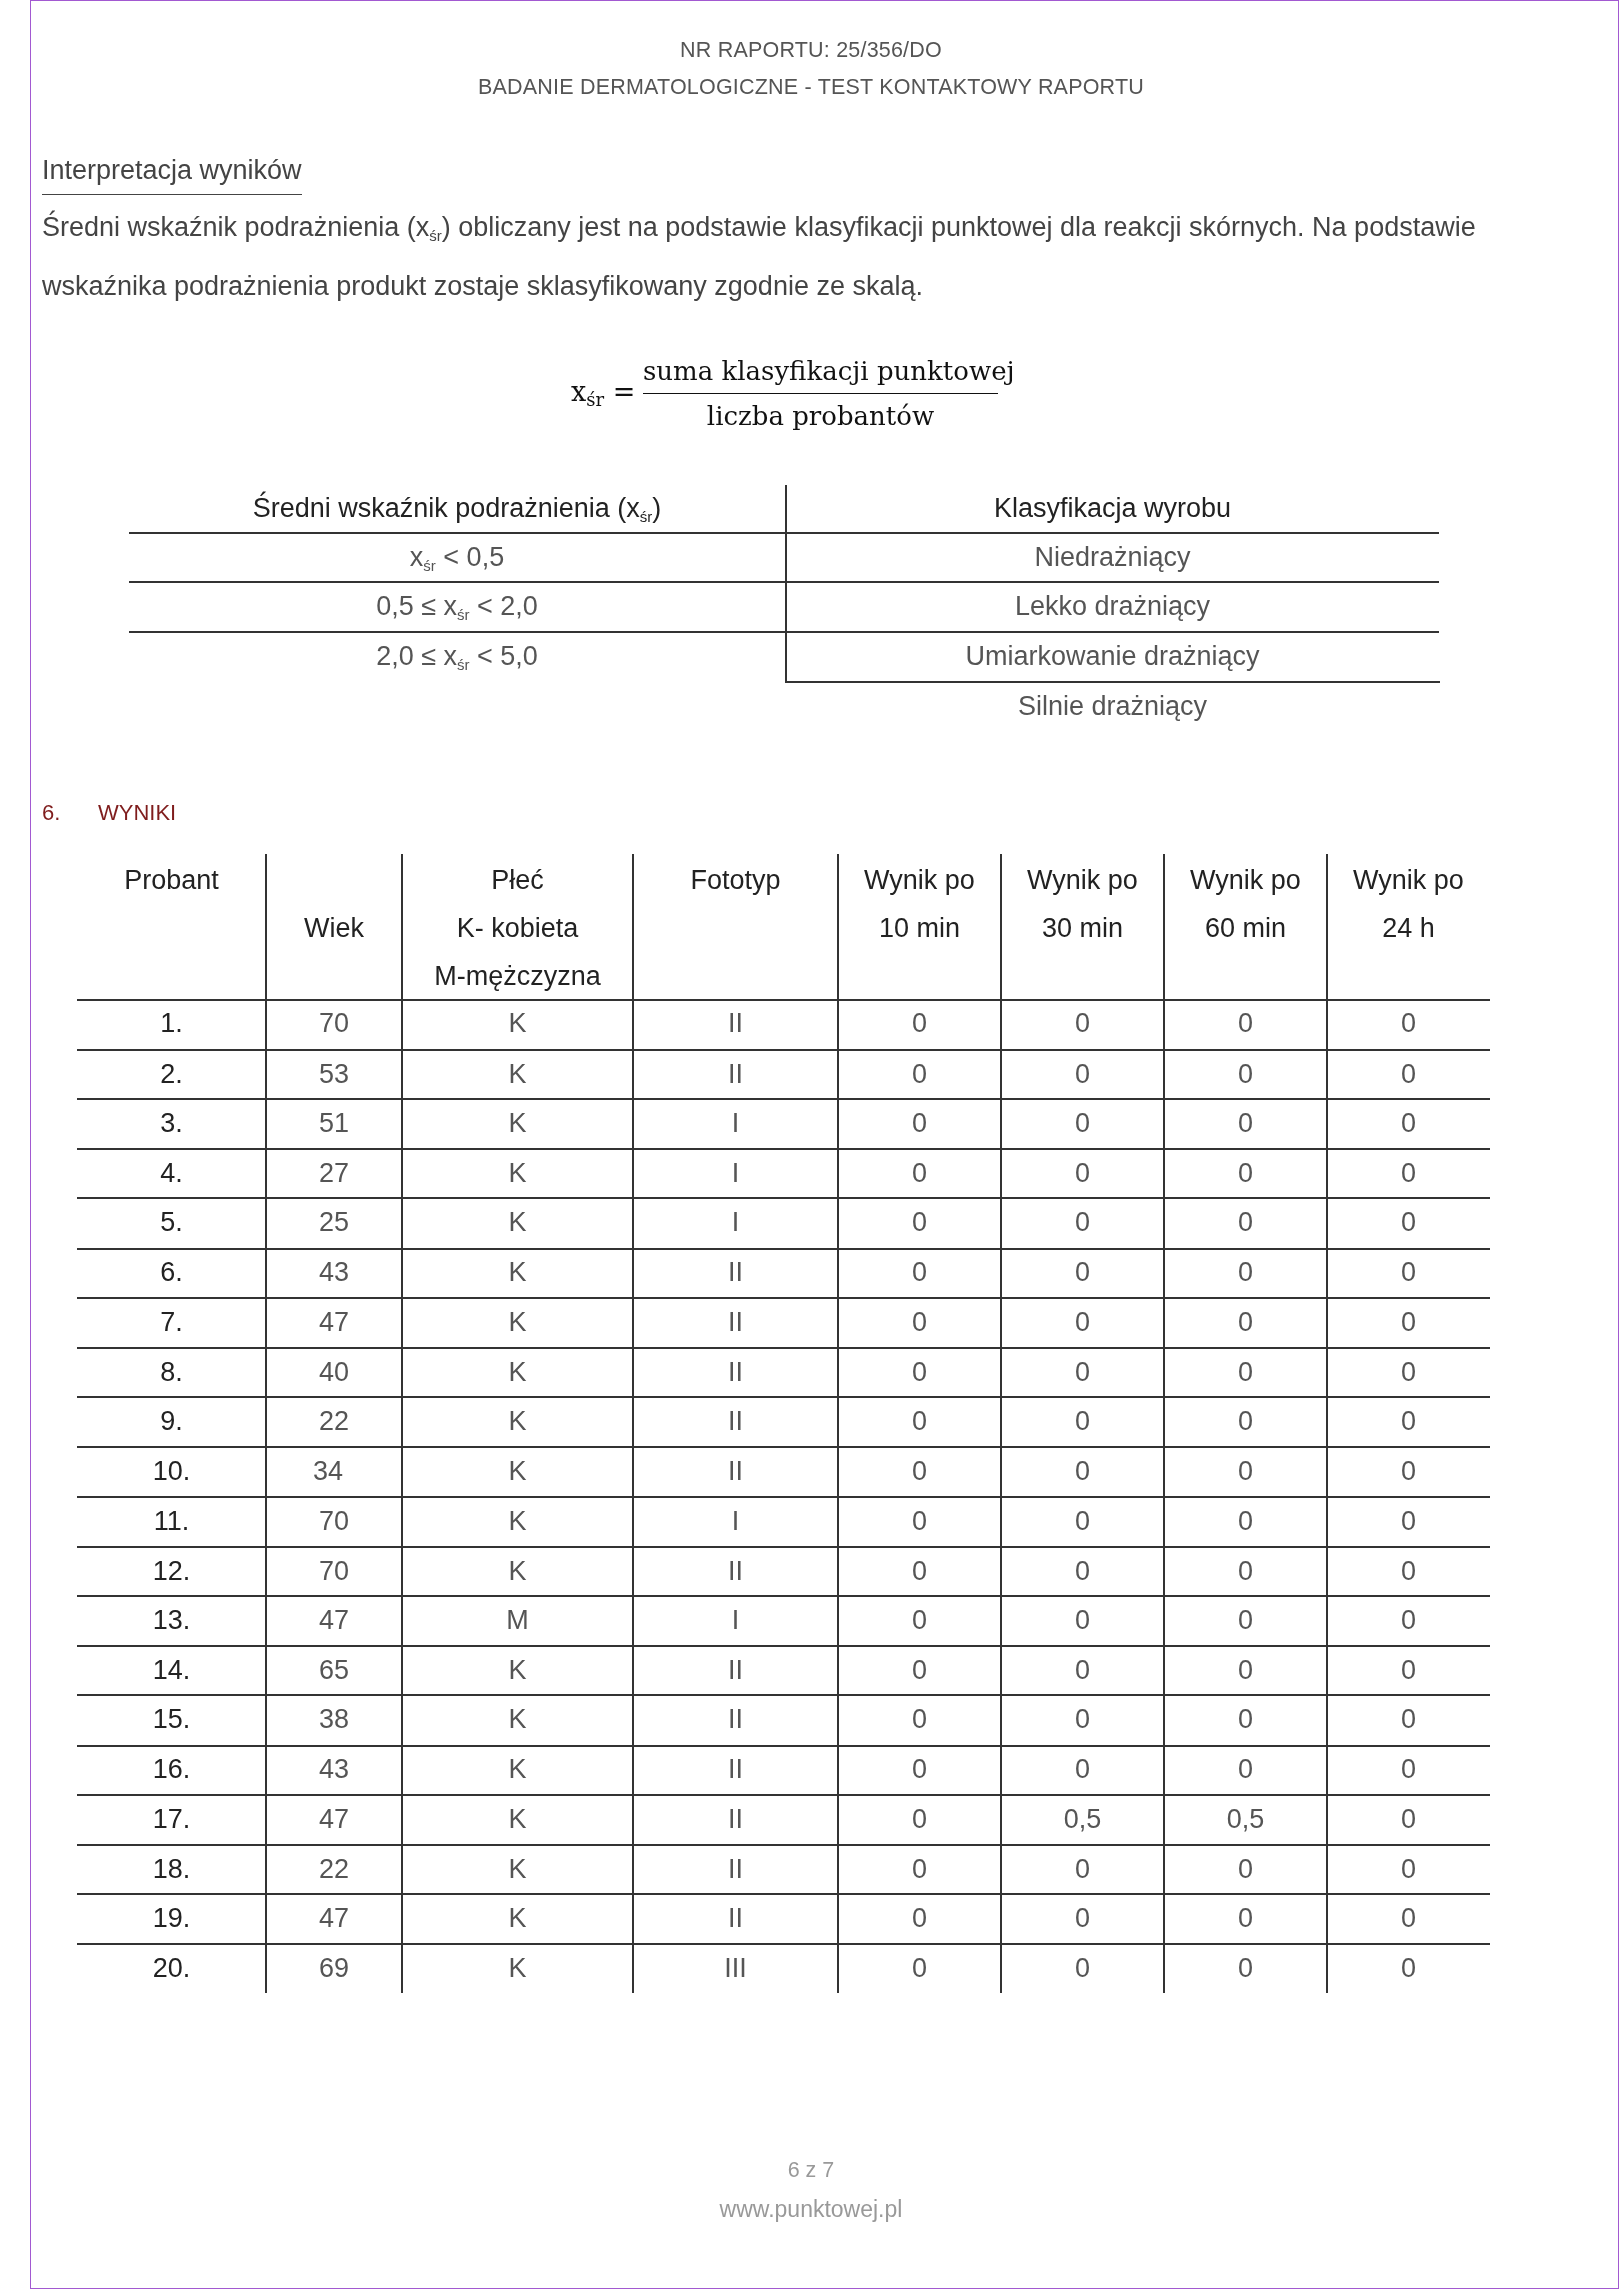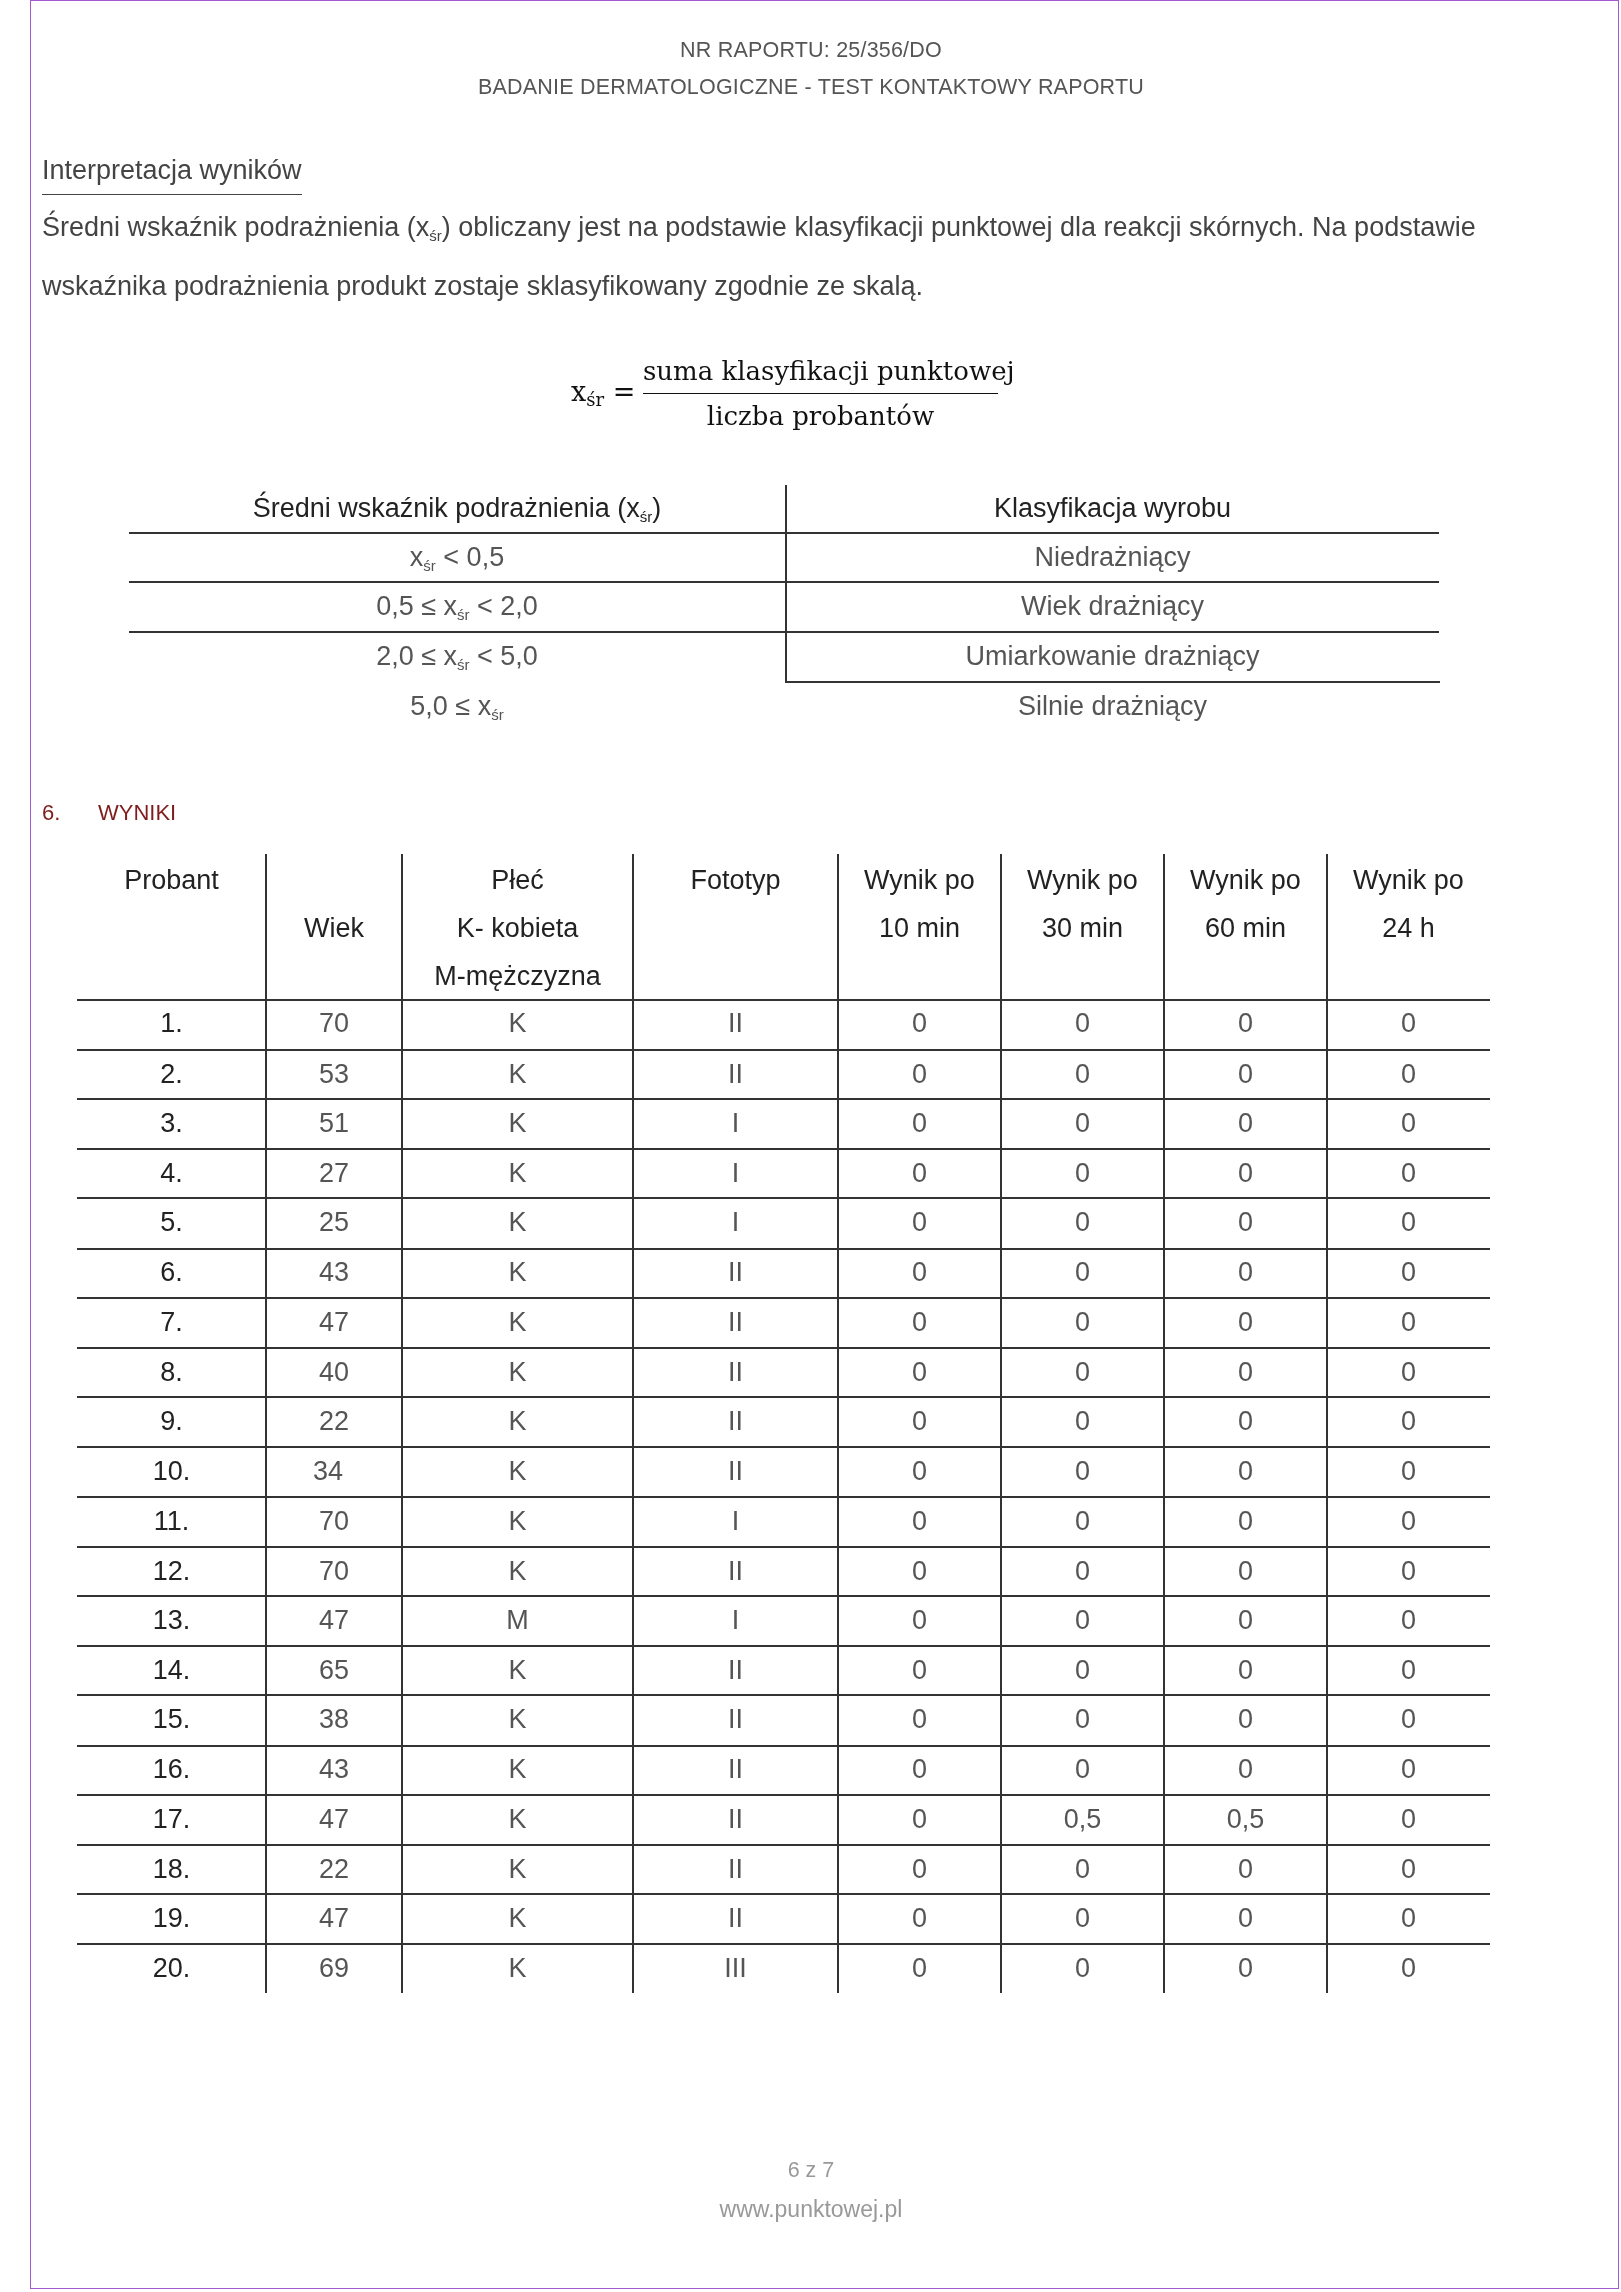--- a/index.html
+++ b/index.html
@@ -66,26 +66,25 @@
   <div class="hline" style="left:129px; top:631px; width:1310px;"></div>
   <div class="hline" style="left:785px; top:681px; width:655px;"></div>
 
   <div class="ccell head" style="left:129px; top:484px; width:656px;"><span>Średni wskaźnik podrażnienia (x</span><sub class="idx">śr</sub><span>)</span></div>
   <div class="ccell head" style="left:786px; top:484px; width:653px;">Klasyfikacja wyrobu</div>
 
   <div class="ccell" style="left:129px; top:533px; width:656px;"><span>x</span><sub class="idx">śr</sub><span> &lt; 0,5</span></div>
   <div class="ccell" style="left:786px; top:533px; width:653px;">Niedrażniący</div>
 
   <div class="ccell" style="left:129px; top:582px; width:656px;"><span>0,5 ≤ x</span><sub class="idx">śr</sub><span> &lt; 2,0</span></div>
-  <div class="ccell" style="left:786px; top:582px; width:653px;">Wiek drażniący</div>
+  <div class="ccell" style="left:786px; top:582px; width:653px;">Lekko drażniący</div>
 
   <div class="ccell" style="left:129px; top:632px; width:656px;"><span>2,0 ≤ x</span><sub class="idx">śr</sub><span> &lt; 5,0</span></div>
   <div class="ccell" style="left:786px; top:632px; width:653px;">Umiarkowanie drażniący</div>
 
-  <div class="ccell" style="left:129px; top:682px; width:656px;"><span>5,0 ≤ x</span><sub class="idx">śr</sub><span></span></div>
   <div class="ccell" style="left:786px; top:682px; width:653px;">Silnie drażniący</div>
 </div>
 
 <div class="section6"><span class="num">6.</span><span>WYNIKI</span></div>
 
 <div id="results-table">
     <div class="vline" style="left: 265px; top: 854px; height: 1139px;"></div>
     <div class="vline" style="left: 401px; top: 854px; height: 1139px;"></div>
     <div class="vline" style="left: 632px; top: 854px; height: 1139px;"></div>
     <div class="vline" style="left: 837px; top: 854px; height: 1139px;"></div>

